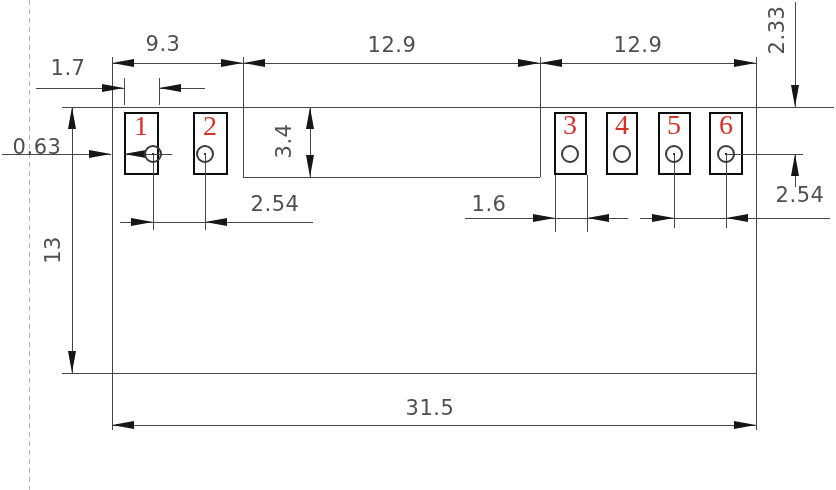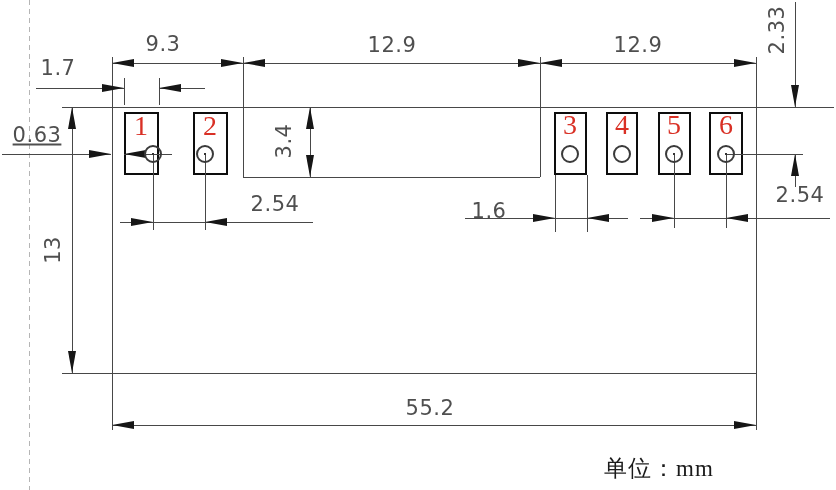--- a/index.html
+++ b/index.html
@@ -118,25 +118,24 @@
   <div class="padnum" style="left:141px;top:126px;">1</div>
   <div class="padnum" style="left:210px;top:126px;">2</div>
   <div class="padnum" style="left:570px;top:125px;">3</div>
   <div class="padnum" style="left:622px;top:125px;">4</div>
   <div class="padnum" style="left:674px;top:125px;">5</div>
   <div class="padnum" style="left:726px;top:125px;">6</div>
 
   <div class="dim" style="left:163px;top:44px;">9.3</div>
   <div class="dim" style="left:392px;top:45px;">12.9</div>
   <div class="dim" style="left:638px;top:45px;">12.9</div>
-  <div class="dim" style="left:58px;top:68px;">1.7</div>
-  <div class="dim" style="left:37px;top:135px;text-decoration:underline;">0.63</div>
+  <div class="dim" style="left:68px;top:68px;">1.7</div>
+  <div class="dim" style="left:37px;top:147px;">0.63</div>
   <div class="dim vert" style="left:777px;top:30px;">2.33</div>
   <div class="dim vert" style="left:284px;top:141px;">3.4</div>
   <div class="dim vert" style="left:53px;top:250px;">13</div>
   <div class="dim" style="left:275px;top:204px;">2.54</div>
-  <div class="dim" style="left:489px;top:211px;">1.6</div>
+  <div class="dim" style="left:489px;top:204px;">1.6</div>
   <div class="dim" style="left:800px;top:195px;">2.54</div>
-  <div class="dim" style="left:430px;top:408px;">55.2</div>
+  <div class="dim" style="left:430px;top:408px;">31.5</div>
 
-  <div class="unit" style="left:659px;top:468px;">单位：mm</div>
 
 </div>
 
 </body></html>

